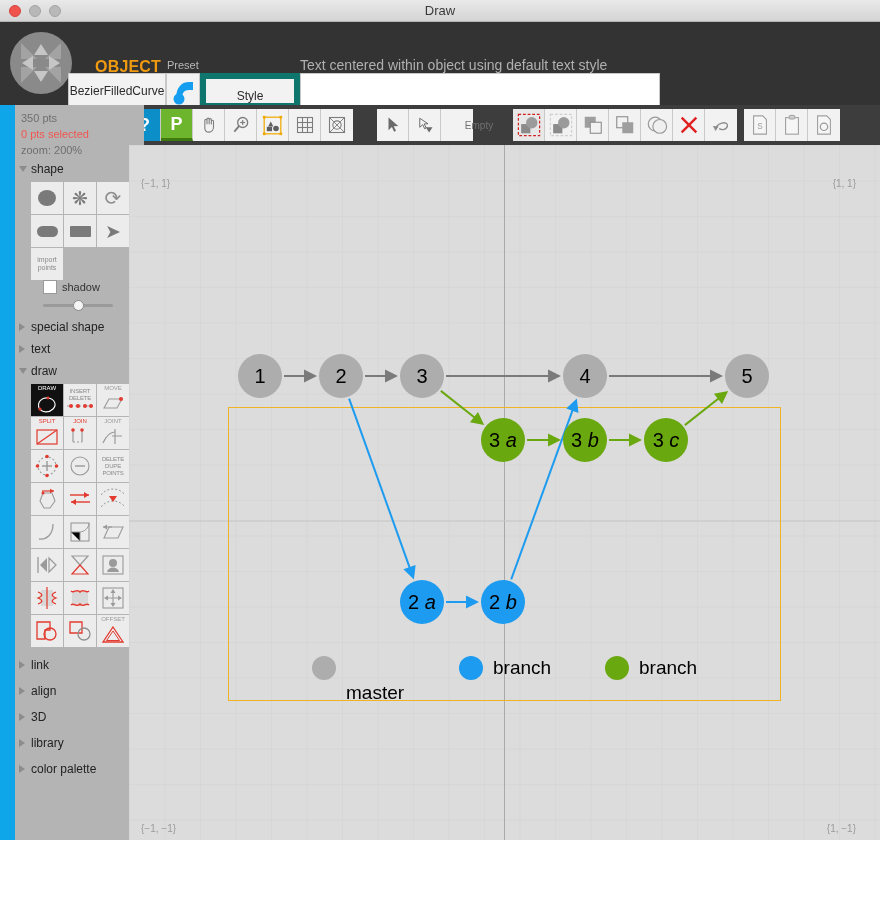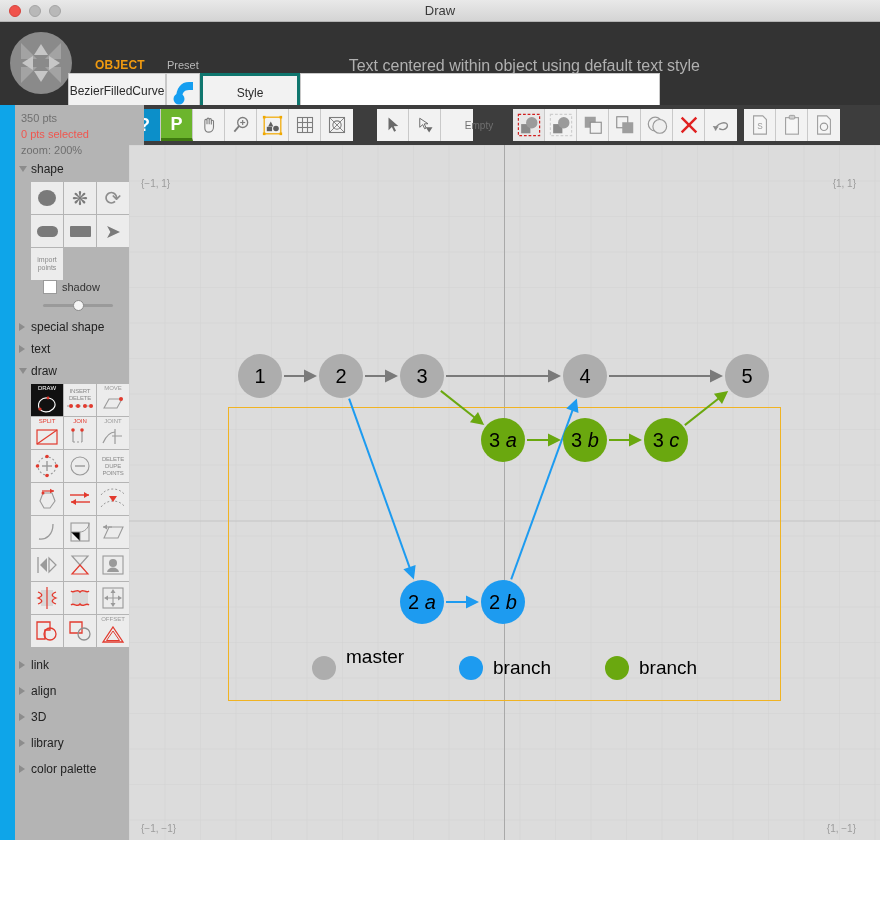--- a/index.html
+++ b/index.html
@@ -54,49 +54,49 @@
     position: absolute; left: 10px; top: 10px;
     width: 62px; height: 62px;
     border-radius: 50%;
     background: #8a8a8a;
   }
   .nav-compass .xcross {
     position: absolute; left: 7px; top: 7px; width: 48px; height: 48px;
   }
   .label-object {
     position: absolute; left: 95px; top: 36px;
-    font-size: 12px; font-weight: bold; color: #f09a10;
+    font-size: 16px; font-weight: bold; color: #f09a10;
     letter-spacing: .2px;
   }
   .label-preset {
     position: absolute; left: 167px; top: 37px;
     font-size: 11px; color: #b8b8b8;
   }
   .header-hint {
     position: absolute; left: 300px; top: 35px; width: 400px;
-    text-align: right; font-size: 16px; color: #b0b0b0;
+    text-align: left; font-size: 14px; color: #b0b0b0;
   }
   .field-objname {
     position: absolute; left: 68px; top: 51px;
     width: 98px; height: 36px;
     background: #f2f2f2; border: 1px solid #c8c8c8;
     box-sizing: border-box;
     font-size: 12px; color: #2b2b2b;
     text-align: center; line-height: 35px;
   }
   .field-swatch {
     position: absolute; left: 166px; top: 51px;
     width: 34px; height: 36px;
     background: #f2f2f2; border: 1px solid #c8c8c8;
     box-sizing: border-box;
   }
   .field-style {
     position: absolute; left: 200px; top: 51px;
     width: 100px; height: 36px;
-    background: #f2f2f2; border: 3px solid #0f766e;
+    background: #f2f2f2; border: 6px solid #0f766e;
     box-sizing: border-box;
     font-size: 12px; color: #2b2b2b;
     text-align: center; line-height: 35px;
   }
   .field-text {
     position: absolute; left: 300px; top: 51px;
     width: 360px; height: 36px;
     background: #ffffff; border: 1px solid #c8c8c8;
     box-sizing: border-box;
   }
@@ -800,20 +800,20 @@
         <div class="node-label" style="left: 131px; top: 231px;">1</div>
         <div class="node-label" style="left: 212px; top: 231px;">2</div>
         <div class="node-label" style="left: 293px; top: 231px;">3</div>
         <div class="node-label" style="left: 456px; top: 231px;">4</div>
         <div class="node-label" style="left: 618px; top: 231px;">5</div>
         <div class="node-label" style="left: 293px; top: 457px;">2 <em>a</em></div>
         <div class="node-label" style="left: 374px; top: 457px;">2 <em>b</em></div>
         <div class="node-label" style="left: 374px; top: 295px;">3 <em>a</em></div>
         <div class="node-label" style="left: 456px; top: 295px;">3 <em>b</em></div>
         <div class="node-label" style="left: 537px; top: 295px;">3 <em>c</em></div>
-        <div class="legend-label" style="left: 217px; top: 512px;">master</div>
+        <div class="legend-label" style="left: 217px; top: 548px;">master</div>
         <div class="legend-label" style="left: 364px; top: 523px;">branch</div>
         <div class="legend-label" style="left: 510px; top: 523px;">branch</div>
       </div>
   </div>
 
   <div class="bottombar"></div>
 </div>
 
 </body></html>

